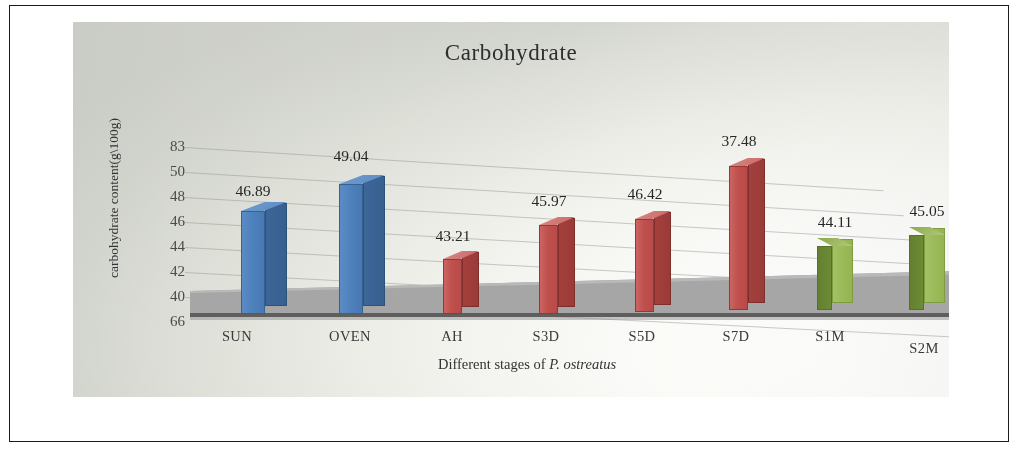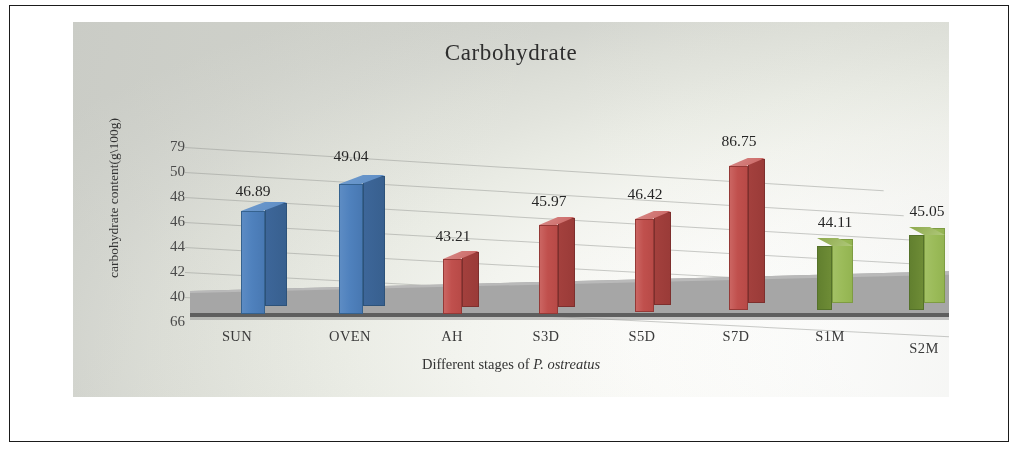--- a/index.html
+++ b/index.html
@@ -94,21 +94,21 @@
     text-align: center;
     font-size: 14.5px;
     color: #3a3a3a;
     letter-spacing: 0.4px;
     z-index: 9;
     white-space: nowrap;
   }
 
   #x-axis-title {
     position: absolute;
-    top: 334px; left: 0; width: 100%;
+    top: 334px; left: 16px; width: 100%;
     text-align: center;
     font-size: 14.5px;
     color: #333333;
     z-index: 9;
   }
   #x-axis-title .ital { font-style: italic; }
 
   
   .gridline {
     position: absolute;
@@ -187,21 +187,21 @@
 
       <div id="floor">
         <svg width="814" height="62" viewBox="0 0 814 62">
           <polygon points="0,20 772,0 814,42 0,42" fill="#A6A6A6"></polygon>
           <polygon points="0,20 772,0 814,2.5 0,22" fill="#b9b9b9"></polygon>
           <rect x="0" y="42" width="814" height="4" fill="#5e5e5e"></rect>
           <polygon points="0,46 814,46 814,49 0,49" fill="#8d8d8d" opacity="0.5"></polygon>
         </svg>
       </div>
 
-      <div class="ytick" style="left:78px; top:116px;">79</div>
+      <div class="ytick" style="left:78px; top:116px;">83</div>
       <div class="ytick" style="left:78px; top:141px;">50</div>
       <div class="ytick" style="left:78px; top:166px;">48</div>
       <div class="ytick" style="left:78px; top:191px;">46</div>
       <div class="ytick" style="left:78px; top:216px;">44</div>
       <div class="ytick" style="left:78px; top:241px;">42</div>
       <div class="ytick" style="left:78px; top:266px;">40</div>
       <div class="ytick" style="left:78px; top:291px;">66</div>
 
       <div id="y-axis-title">carbohydrate content(g\100g)</div>
 
@@ -268,21 +268,21 @@
         <div class="top" style="left:0px; top:-8px; width:36px; height:8px;
                     background:linear-gradient(135deg,#8da84c 0%,#b0c97b 100%);
                     clip-path: polygon(42% 100%, 0 0, 58% 0, 100% 100%);"></div>
       </div>
 
       <div class="datalabel" style="left:144px; top:160px; width:72px;">46.89</div>
       <div class="datalabel" style="left:242px; top:125px; width:72px;">49.04</div>
       <div class="datalabel" style="left:344px; top:205px; width:72px;">43.21</div>
       <div class="datalabel" style="left:440px; top:170px; width:72px;">45.97</div>
       <div class="datalabel" style="left:536px; top:163px; width:72px;">46.42</div>
-      <div class="datalabel" style="left:630px; top:110px; width:72px;">86.75</div>
+      <div class="datalabel" style="left:630px; top:110px; width:72px;">37.48</div>
       <div class="datalabel" style="left:726px; top:191px; width:72px;">44.11</div>
       <div class="datalabel" style="left:818px; top:180px; width:72px;">45.05</div>
 
       <div class="xtick" style="left:128px; top:306px; width:72px;">SUN</div>
       <div class="xtick" style="left:237px; top:306px; width:80px;">OVEN</div>
       <div class="xtick" style="left:343px; top:306px; width:72px;">AH</div>
       <div class="xtick" style="left:437px; top:306px; width:72px;">S3D</div>
       <div class="xtick" style="left:533px; top:306px; width:72px;">S5D</div>
       <div class="xtick" style="left:627px; top:306px; width:72px;">S7D</div>
       <div class="xtick" style="left:721px; top:306px; width:72px;">S1M</div>

